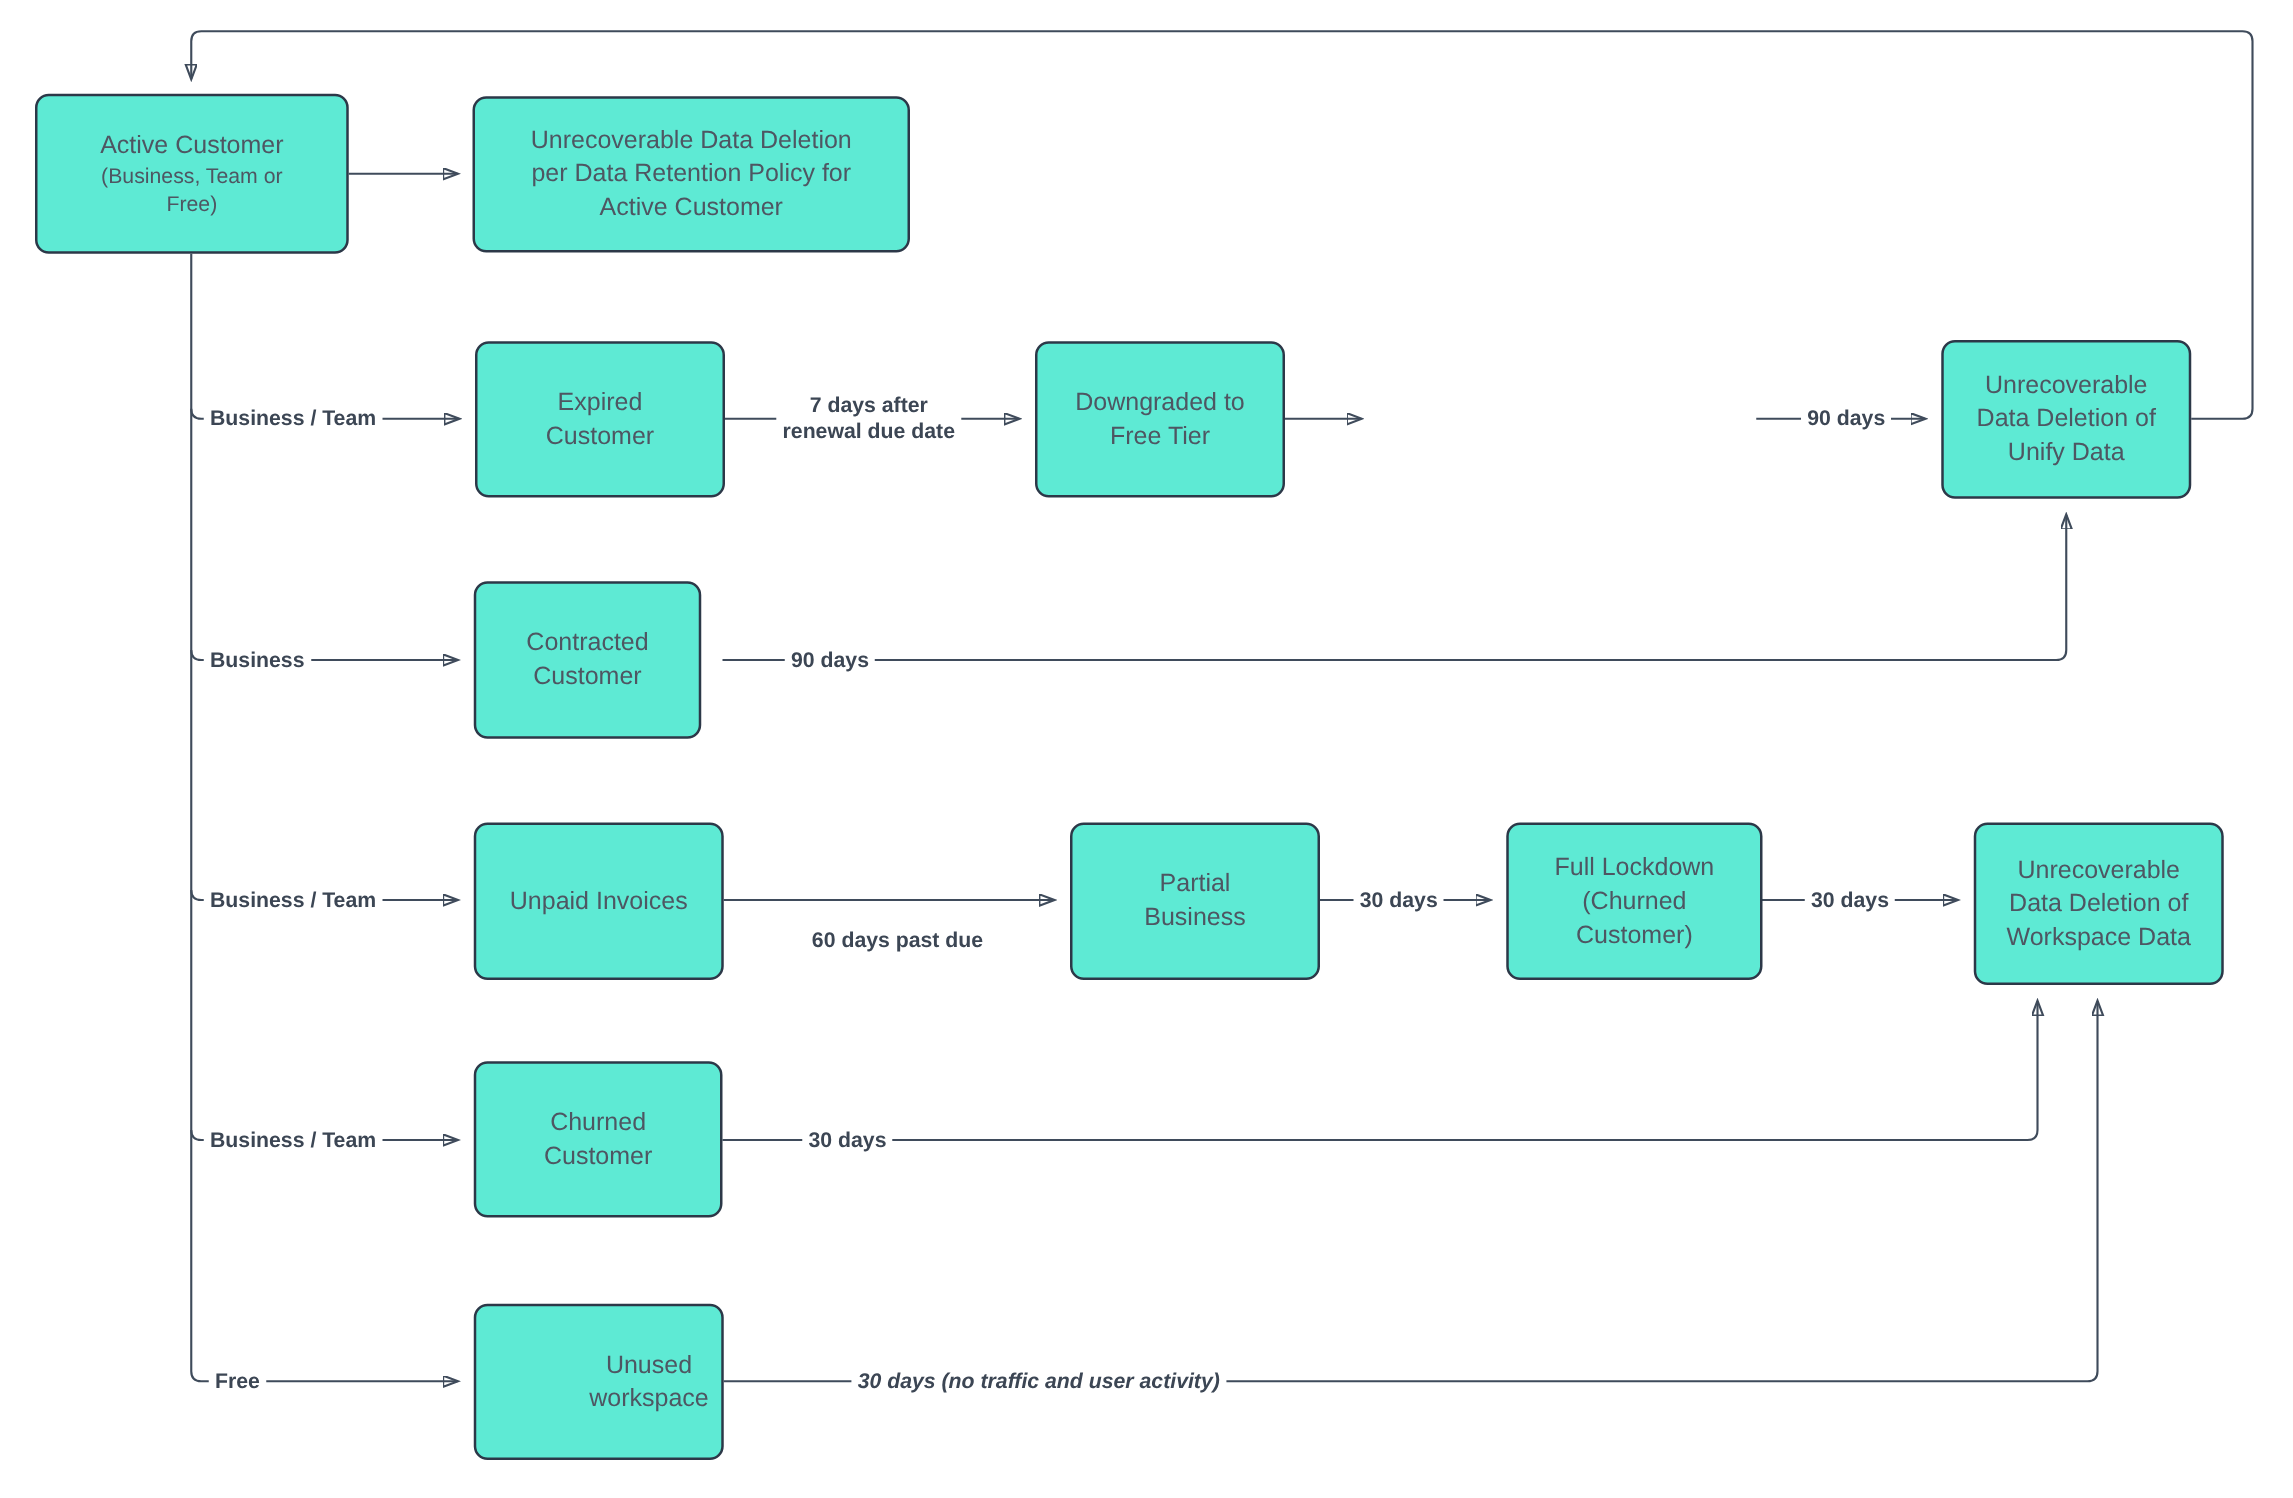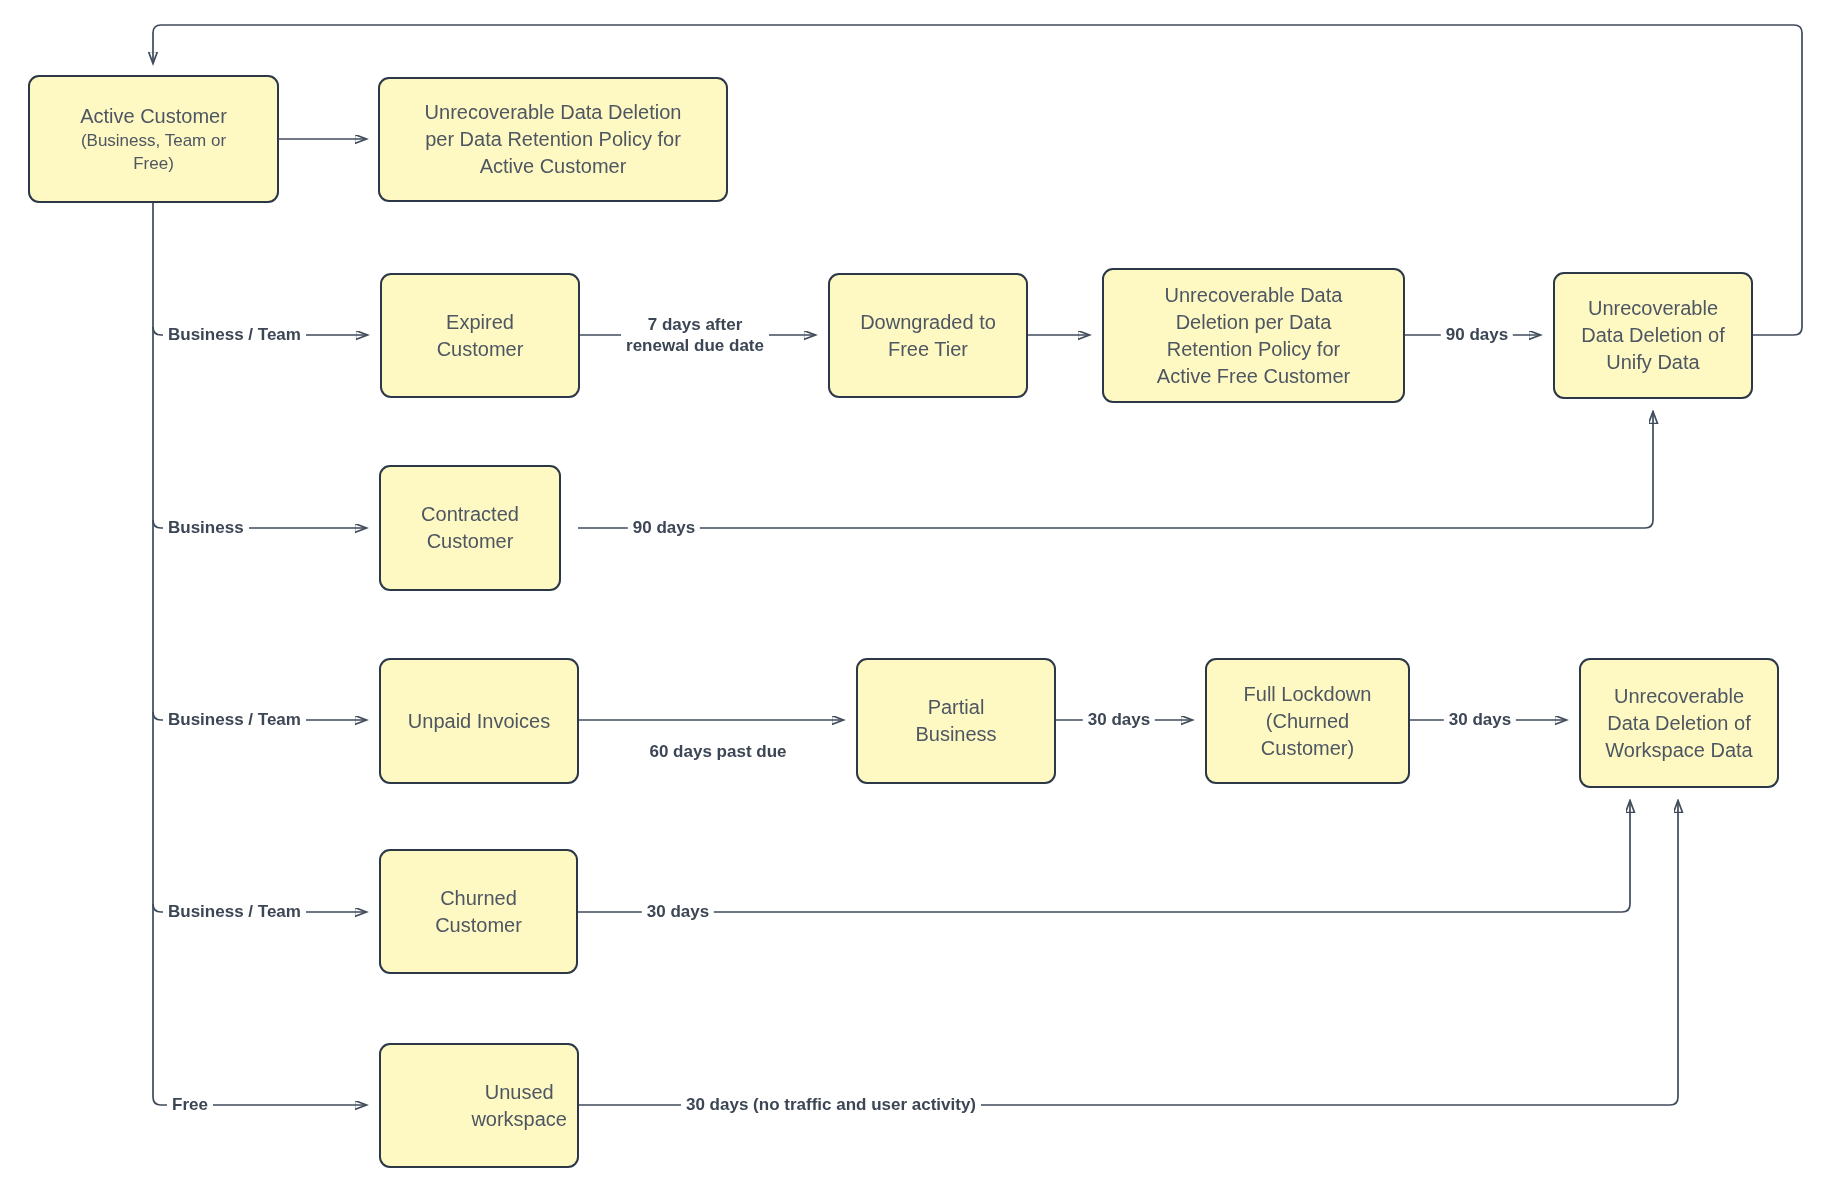--- a/index.html
+++ b/index.html
@@ -10,21 +10,21 @@
     --canvas_bg:#ffffff;
   }
   html,body{margin:0;padding:0;background:var(--canvas_bg);}
   .canvas{
     position:relative;width:1834px;height:1198px;background:var(--canvas_bg);
     font-family:"Liberation Sans", sans-serif;overflow:hidden;
   }
   .edges{position:absolute;left:0;top:0;width:1834px;height:1198px;}
   .edges path{fill:none;stroke:var(--edge_line);stroke-width:1.7px;}
   .node{
-    position:absolute;box-sizing:border-box;background:#fef9c3;
+    position:absolute;box-sizing:border-box;background:#5eead4;
     border:2.6px solid var(--node_border);border-radius:11px;
     display:flex;flex-direction:column;align-items:center;justify-content:center;
     text-align:center;padding:6px 10px;
   }
   .node-label{
     font-size:20px;line-height:1.35;color:var(--node_text);white-space:pre-line;
   }
   .node-sublabel{
     font-size:17px;line-height:1.3;color:var(--node_text);white-space:pre-line;
   }
@@ -87,26 +87,20 @@
   <div class="node" style="left:380px;top:273px;width:200px;height:125px;">
     <span class="node-label">Expired
 Customer</span>
   </div>
 
   <div class="node" style="left:828px;top:273px;width:200px;height:125px;">
     <span class="node-label">Downgraded to
 Free Tier</span>
   </div>
 
-  <div class="node" style="left:1102px;top:268px;width:303px;height:135px;">
-    <span class="node-label">Unrecoverable Data
-Deletion per Data
-Retention Policy for
-Active Free Customer</span>
-  </div>
 
   <div class="node" style="left:1553px;top:272px;width:200px;height:127px;">
     <span class="node-label">Unrecoverable
 Data Deletion of
 Unify Data</span>
   </div>
 
   <div class="node" style="left:379px;top:465px;width:182px;height:126px;">
     <span class="node-label">Contracted
 Customer</span>
@@ -150,15 +144,15 @@
   <div class="edge-label anchor-left" style="left:167px;top:1105px;">Free</div>
 
   <div class="edge-label" style="left:695px;top:335px;">7 days after
 renewal due date</div>
   <div class="edge-label" style="left:1477px;top:335px;">90 days</div>
   <div class="edge-label" style="left:664px;top:528px;">90 days</div>
   <div class="edge-label" style="left:718px;top:752px;">60 days past due</div>
   <div class="edge-label" style="left:1119px;top:720px;">30 days</div>
   <div class="edge-label" style="left:1480px;top:720px;">30 days</div>
   <div class="edge-label" style="left:678px;top:912px;">30 days</div>
-  <div class="edge-label" style="left:831px;top:1105px;">30 days (no traffic and user activity)</div>
+  <div class="edge-label" style="left:831px;top:1105px;font-style:italic;">30 days (no traffic and user activity)</div>
 
 </div>
 
 </body></html>

